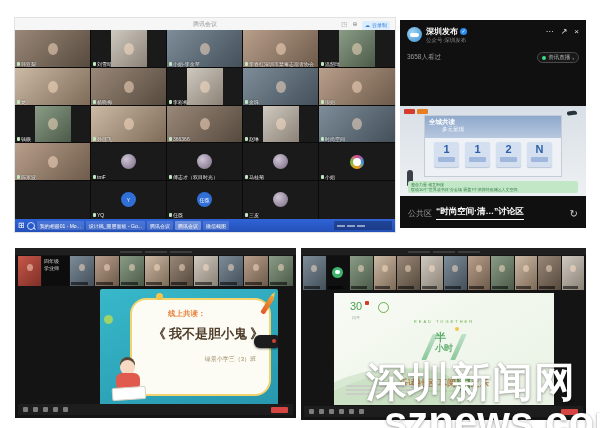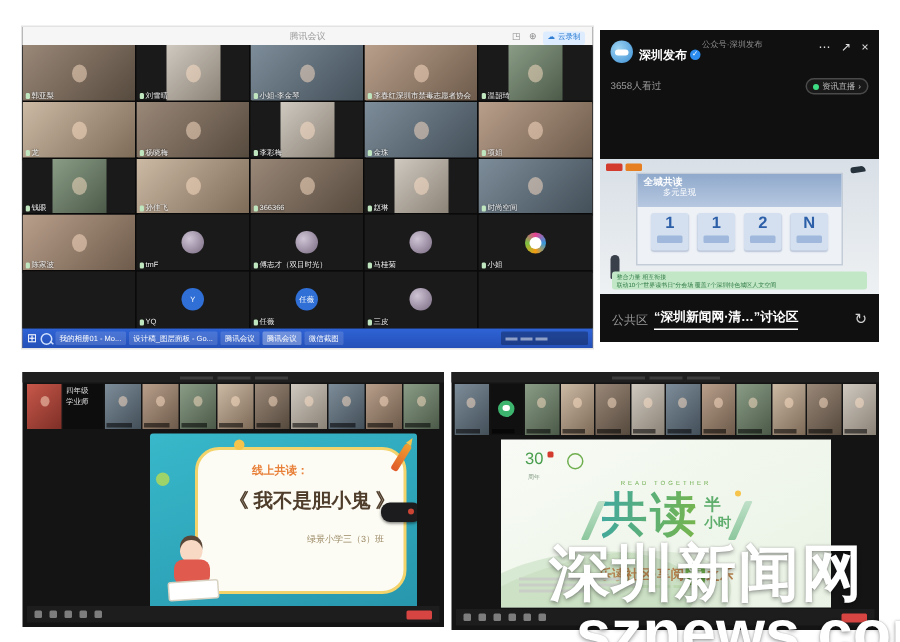--- a/index.html
+++ b/index.html
@@ -48,21 +48,21 @@
   .titem.active{background:rgba(255,255,255,.32);}
   .tb-tray{margin-left:auto;width:58px;height:9px;background:rgba(0,0,0,.28);border-radius:1px;display:flex;
            align-items:center;gap:2px;padding:0 3px;box-sizing:border-box;}
   .tb-tray i{display:block;width:8px;height:2px;background:rgba(255,255,255,.5);}
 
   
   .p-live{left:400px;top:20px;width:186px;height:208px;background:#101010;}
   .lv-head{position:absolute;left:7px;top:7px;right:7px;height:18px;display:flex;gap:4px;}
   .lv-avatar{width:15px;height:15px;border-radius:50%;background:radial-gradient(circle at 35% 35%,#9fd4f2,#3b8fd4);position:relative;flex:0 0 auto;}
   .lv-avatar::after{content:"";position:absolute;left:3px;top:6px;width:9px;height:4px;border-radius:3px;background:#fff;}
-  .lv-names{display:flex;flex-direction:row;gap:1px;}
+  .lv-names{display:flex;flex-direction:column;gap:1px;}
   .lv-name-row{display:flex;align-items:center;gap:2px;}
   .lv-name{color:#fff;font-size:8px;font-weight:bold;line-height:9px;}
   .lv-badge{width:7px;height:7px;border-radius:50%;background:#2d8cf0;color:#fff;font-size:5px;line-height:7px;text-align:center;}
   .lv-sub{color:#8d8d8d;font-size:5.5px;line-height:6px;}
   .lv-icons{margin-left:auto;display:flex;gap:7px;color:#e0e0e0;font-size:8px;line-height:10px;}
   .lv-row2{position:absolute;left:7px;top:32px;right:7px;display:flex;align-items:center;}
   .lv-viewers{color:#9a9a9a;font-size:6.5px;}
   .lv-pill{margin-left:auto;display:flex;align-items:center;gap:2px;border:1px solid #4a4a4a;border-radius:7px;
            padding:1px 4px;color:#bdbdbd;font-size:5.5px;background:rgba(255,255,255,.04);}
   .lv-dot{width:4px;height:4px;border-radius:50%;background:#3ddc84;}
@@ -409,21 +409,21 @@
             </div>
           </div>
       </div>
       <div class="lv-banner">
         <div>整合力量 相互衔接</div>
         <div>联动10个“世界读书日”分会场 覆盖7个深圳特色城区人文空间</div>
       </div>
     </div>
     <div class="lv-footer">
       <span class="lv-zone">公共区</span>
-      <span class="lv-topic">“深圳新闻网·清…”讨论区</span>
+      <span class="lv-topic">“时尚空间·清…”讨论区</span>
       <span class="lv-rotate">↻</span>
     </div>
   </div>
 
   <div class="abs p-class mwin">
     <div class="m-topbar">
         <i></i>
         <i></i>
         <i></i>
       </div>
@@ -516,21 +516,20 @@
       <div class="wave1"></div>
       <div class="wave2"></div>
       <div class="logo30">
         <span>30</span><b></b>
         <s>周年</s>
       </div>
       <div class="logo-ring"></div>
       <div class="eyebrow">READ TOGETHER</div>
       <div class="rt-row">
         <span class="slash"></span>
-        <span class="rt-main">共读</span>
         <span class="rt-side">
           <span class="rt-dot"></span>
           <span class="t">半</span>
           <span class="b">小时</span>
         </span>
         <span class="slash"></span>
       </div>
       <div class="rt-slogan">
         <span>乐读社区·享阅</span><span class="rt-box">读</span><span>之乐</span>
       </div>

